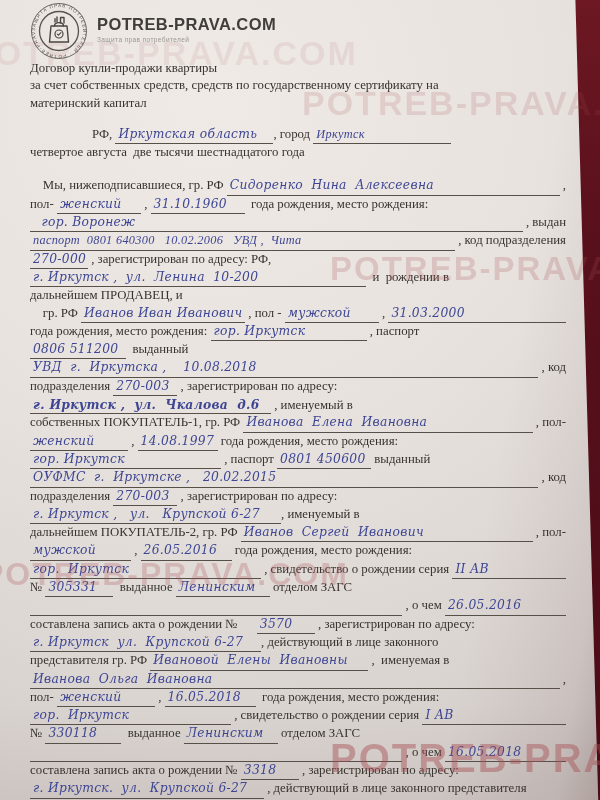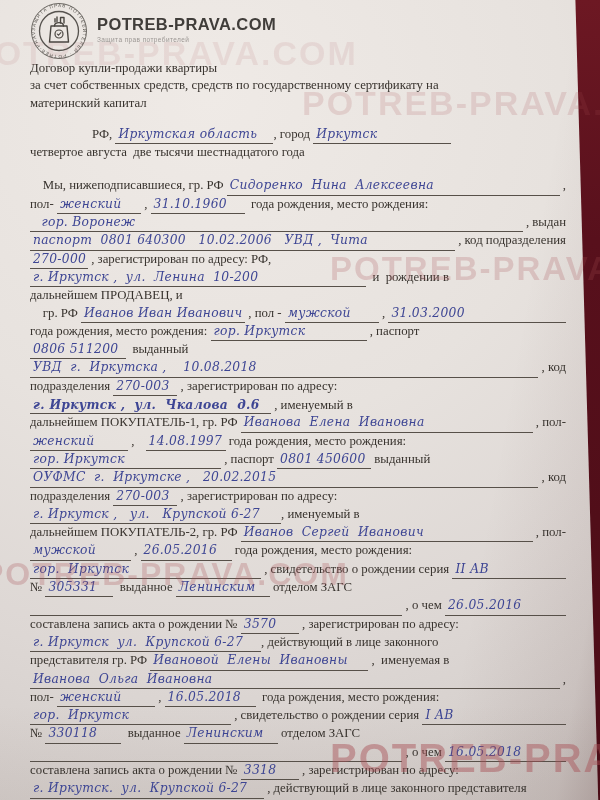--- a/index.html
+++ b/index.html
@@ -56,47 +56,47 @@
     <div class="logo-text">
       <div class="brand">POTREB-PRAVA.COM</div>
       <div class="tagline">Защита прав потребителей</div>
     </div>
   </div>
 
   <div class="content">
       <div class="line center"><span class="print">Договор купли-продажи квартиры</span></div>
       <div class="line center"><span class="print">за счет собственных средств, средств по государственному сертификату на</span></div>
       <div class="line center"><span class="print">материнский капитал</span></div>
-      <div class="line" style="margin-top: 14px; padding-left: 62px; align-items: center;"><span class="print">РФ, </span><span class="fill hw" style="width: 152px; flex: 0 0 auto;">Иркутская область</span><span class="print">, город </span><span class="fill hw" style="width: 132px; flex: 0 0 auto;">Иркутск</span></div>
+      <div class="line" style="margin-top: 14px; padding-left: 62px; align-items: center;"><span class="print">РФ, </span><span class="fill hw" style="width: 152px; flex: 0 0 auto;">Иркутская область</span><span class="print">, город </span><span class="fill hw" style="width: 132px; flex: 0 0 auto; font-family: Liberation Serif, serif;">Иркутск</span></div>
       <div class="line"><span class="print">четвертое августа  две тысячи шестнадцатого года</span></div>
       <div class="line" style="margin-top: 16px;"><span class="print">    Мы, нижеподписавшиеся, гр. РФ </span><span class="fill hw" style="flex: 1 1 40px;">Сидоренко  Нина  Алексеевна</span><span class="print"> ,</span></div>
       <div class="line"><span class="print">пол- </span><span class="fill hw" style="width: 78px; flex: 0 0 auto;">женский</span><span class="print"> , </span><span class="fill hw" style="width: 88px; flex: 0 0 auto;">31.10.1960</span><span class="print">  года рождения, место рождения:</span></div>
       <div class="line"><span class="fill hw" style="flex: 1 1 40px;">  гор. Воронеж</span><span class="print"> , выдан</span></div>
-      <div class="line"><span class="fill hw" style="flex: 1 1 40px;">паспорт  0801 640300   10.02.2006   УВД ,  Чита</span><span class="print"> , код подразделения</span></div>
+      <div class="line"><span class="fill hw" style="flex: 1 1 40px; font-family: Liberation Serif, serif;">паспорт  0801 640300   10.02.2006   УВД ,  Чита</span><span class="print"> , код подразделения</span></div>
       <div class="line"><span class="fill hw" style="width: 52px; flex: 0 0 auto;">270-000</span><span class="print"> , зарегистрирован по адресу: РФ,</span></div>
       <div class="line"><span class="fill hw" style="width: 330px; flex: 0 0 auto;">г. Иркутск ,  ул.  Ленина  10-200</span><span class="print">  и  рождении в</span></div>
       <div class="line"><span class="print">дальнейшем ПРОДАВЕЦ, и</span></div>
       <div class="line"><span class="print">    гр. РФ </span><span class="fill hw" style="width: 158px; flex: 0 0 auto;">Иванов Иван Иванович</span><span class="print"> , пол - </span><span class="fill hw" style="width: 88px; flex: 0 0 auto;">мужской</span><span class="print"> , </span><span class="fill hw" style="flex: 1 1 40px;">31.03.2000</span></div>
       <div class="line"><span class="print">года рождения, место рождения: </span><span class="fill hw" style="width: 150px; flex: 0 0 auto;">гор. Иркутск</span><span class="print"> , паспорт</span></div>
       <div class="line"><span class="fill hw" style="width: 90px; flex: 0 0 auto;">0806 511200</span><span class="print">  выданный</span></div>
       <div class="line"><span class="fill hw" style="flex: 1 1 40px;">УВД  г.  Иркутска ,    10.08.2018</span><span class="print"> , код</span></div>
       <div class="line"><span class="print">подразделения </span><span class="fill hw" style="width: 58px; flex: 0 0 auto;">270-003</span><span class="print"> , зарегистрирован по адресу:</span></div>
       <div class="line"><span class="fill hw" style="width: 235px; flex: 0 0 auto; font-weight: bold;">г. Иркутск ,  ул.  Чкалова  д.6</span><span class="print"> , именуемый в</span></div>
-      <div class="line"><span class="print">дальнейшем ПОКУПАТЕЛЬ-1, гр. РФ </span><span class="fill hw" style="flex: 1 1 40px;">Иванова  Елена  Ивановна</span><span class="print"> , пол-</span></div>
-      <div class="line"><span class="fill hw" style="width: 92px; flex: 0 0 auto;">женский</span><span class="print"> , </span><span class="fill hw" style="width: 74px; flex: 0 0 auto; margin-left: 8px;">14.08.1997</span><span class="print"> года рождения, место рождения:</span></div>
+      <div class="line"><span class="print">собственных ПОКУПАТЕЛЬ-1, гр. РФ </span><span class="fill hw" style="flex: 1 1 40px;">Иванова  Елена  Ивановна</span><span class="print"> , пол-</span></div>
+      <div class="line"><span class="fill hw" style="width: 92px; flex: 0 0 auto;">женский</span><span class="print"> , </span><span class="fill hw" style="width: 74px; flex: 0 0 auto;">14.08.1997</span><span class="print"> года рождения, место рождения:</span></div>
       <div class="line"><span class="fill hw" style="width: 185px; flex: 0 0 auto;">гор. Иркутск</span><span class="print"> , паспорт </span><span class="fill hw" style="width: 88px; flex: 0 0 auto;">0801 450600</span><span class="print"> выданный</span></div>
       <div class="line"><span class="fill hw" style="flex: 1 1 40px;">ОУФМС  г.  Иркутске ,   20.02.2015</span><span class="print"> , код</span></div>
       <div class="line"><span class="print">подразделения </span><span class="fill hw" style="width: 58px; flex: 0 0 auto;">270-003</span><span class="print"> , зарегистрирован по адресу:</span></div>
       <div class="line"><span class="fill hw" style="width: 245px; flex: 0 0 auto;">г. Иркутск ,   ул.   Крупской 6-27</span><span class="print">, именуемый в</span></div>
       <div class="line"><span class="print">дальнейшем ПОКУПАТЕЛЬ-2, гр. РФ </span><span class="fill hw" style="flex: 1 1 40px;">Иванов  Сергей  Иванович</span><span class="print"> , пол-</span></div>
       <div class="line"><span class="fill hw" style="width: 95px; flex: 0 0 auto;">мужской</span><span class="print"> , </span><span class="fill hw" style="width: 85px; flex: 0 0 auto;">26.05.2016</span><span class="print"> года рождения, место рождения:</span></div>
       <div class="line"><span class="fill hw" style="width: 225px; flex: 0 0 auto;">гор.  Иркутск</span><span class="print"> , свидетельство о рождении серия </span><span class="fill hw" style="flex: 1 1 40px;">II АВ</span></div>
       <div class="line"><span class="print">№ </span><span class="fill hw" style="width: 62px; flex: 0 0 auto;">305331</span><span class="print">  выданное </span><span class="fill hw" style="width: 88px; flex: 0 0 auto;">Ленинским</span><span class="print"> отделом ЗАГС</span></div>
       <div class="line"><span class="fill" style="flex: 1 1 40px;">&nbsp;</span><span class="print"> , о чем </span><span class="fill hw" style="width: 115px; flex: 0 0 auto;">26.05.2016</span></div>
-      <div class="line"><span class="print">составлена запись акта о рождении № </span><span class="fill hw" style="width: 52px; flex: 0 0 auto;">3570</span><span class="print"> , зарегистрирован по адресу:</span></div>
+      <div class="line"><span class="print">составлена запись акта о рождении № </span><span class="fill hw" style="width: 52px; flex: 0 0 auto; margin-left: 16px;">3570</span><span class="print"> , зарегистрирован по адресу:</span></div>
       <div class="line"><span class="fill hw" style="width: 225px; flex: 0 0 auto;">г. Иркутск  ул.  Крупской 6-27</span><span class="print">, действующий в лице законного</span></div>
       <div class="line"><span class="print">представителя гр. РФ </span><span class="fill hw" style="width: 212px; flex: 0 0 auto;">Ивановой  Елены  Ивановны</span><span class="print"> ,  именуемая в</span></div>
       <div class="line"><span class="fill hw" style="flex: 1 1 40px;">Иванова  Ольга  Ивановна</span><span class="print"> ,</span></div>
       <div class="line"><span class="print">пол- </span><span class="fill hw" style="width: 92px; flex: 0 0 auto;">женский</span><span class="print"> , </span><span class="fill hw" style="width: 85px; flex: 0 0 auto;">16.05.2018</span><span class="print">  года рождения, место рождения:</span></div>
       <div class="line"><span class="fill hw" style="width: 195px; flex: 0 0 auto;">гор.  Иркутск</span><span class="print"> , свидетельство о рождении серия </span><span class="fill hw" style="flex: 1 1 40px;">I АВ</span></div>
       <div class="line"><span class="print">№ </span><span class="fill hw" style="width: 70px; flex: 0 0 auto;">330118</span><span class="print">  выданное </span><span class="fill hw" style="width: 88px; flex: 0 0 auto;">Ленинским</span><span class="print"> отделом ЗАГС</span></div>
       <div class="line"><span class="fill" style="flex: 1 1 40px;">&nbsp;</span><span class="print"> , о чем </span><span class="fill hw" style="width: 115px; flex: 0 0 auto;">16.05.2018</span></div>
       <div class="line"><span class="print">составлена запись акта о рождении № </span><span class="fill hw" style="width: 52px; flex: 0 0 auto;">3318</span><span class="print"> , зарегистрирован по адресу:</span></div>
       <div class="line"><span class="fill hw" style="width: 228px; flex: 0 0 auto;">г. Иркутск.  ул.  Крупской 6-27</span><span class="print"> , действующий в лице законного представителя</span></div>
       <div class="line"><span class="print">гр. РФ </span><span class="fill hw" style="width: 228px; flex: 0 0 auto;">Ивановой  Елены  Ивановны</span><span class="print"> „ именуемая в</span></div>

